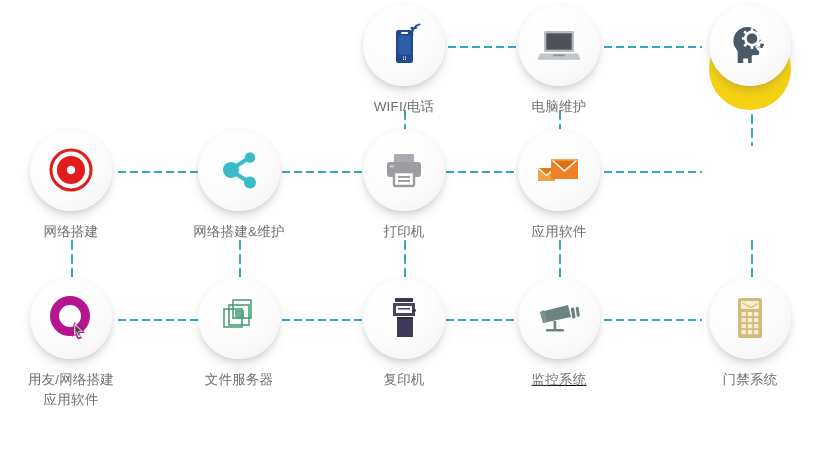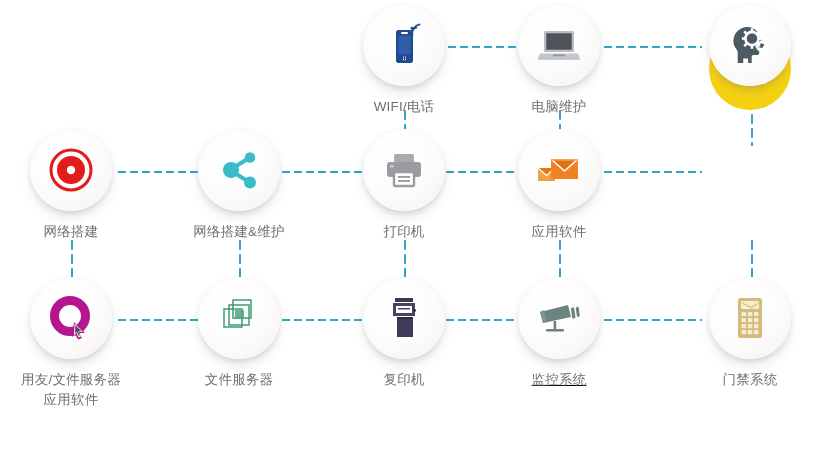--- a/index.html
+++ b/index.html
@@ -253,21 +253,21 @@
         <span>
           <svg width="46" height="46" viewBox="0 0 46 46">
             <circle cx="22" cy="21" r="15.5" fill="none" stroke="#b5158e" stroke-width="9"></circle>
             <path d="M26 27 L37 38 L31 38 L34 43 L30 44.5 L27 39 L24 42 Z" fill="#b5158e"></path>
             <path d="M26.6 28.6 L34.8 36.8 L30.6 36.9 L32.9 41.6 L30.6 42.5 L28.3 37.8 L26 40.2 Z" fill="#ffffff"></path>
             <path d="M27.3 30.3 L33.4 36.3 L30 36.4 L32 40.3 L30.8 40.8 L28.8 36.9 L27.2 38.6 Z" fill="#4a4a52"></path>
           </svg>
         </span>
       </div>
     </div>
-    <div class="caption">用友/文件服务器
+    <div class="caption">用友/网络搭建
 应用软件</div>
   </div>
 
   <div class="node" style="left:174px;top:277px;">
     <div class="disc-wrap">
       <div class="disc">
         <span>
           <svg width="44" height="44" viewBox="0 0 44 44">
             <rect x="16" y="4" width="18" height="18" fill="none" stroke="#3f9b72" stroke-width="1.5"></rect>
             <rect x="7" y="13" width="18" height="18" fill="none" stroke="#3f9b72" stroke-width="1.5"></rect>

